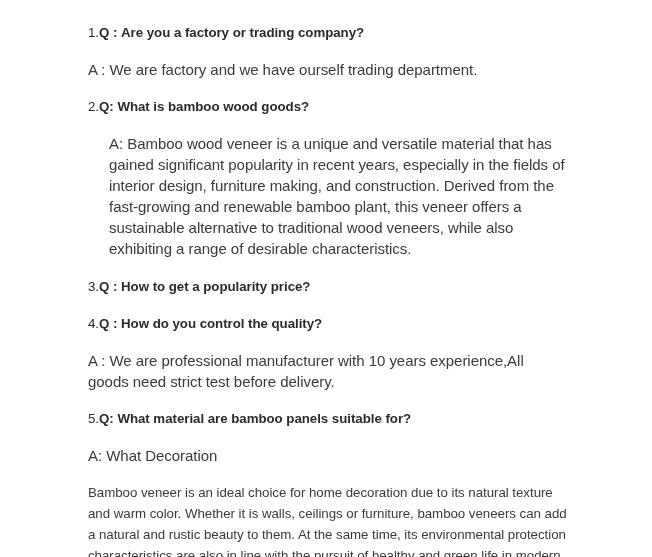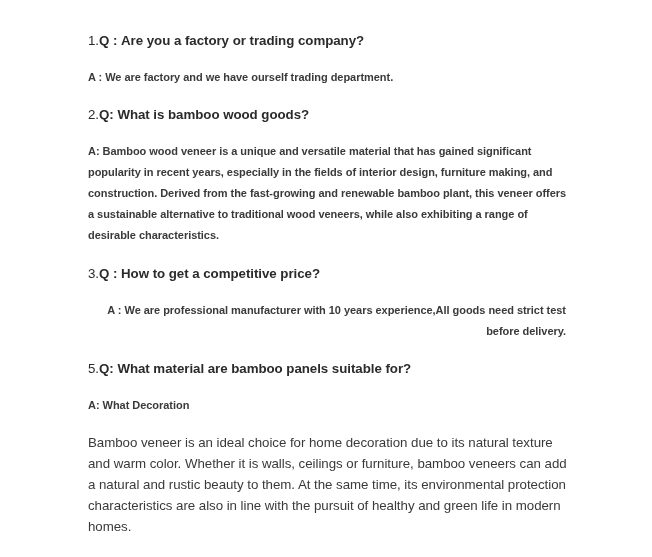--- a/index.html
+++ b/index.html
@@ -12,21 +12,21 @@
     height: 557px;
     font-family: "Liberation Sans", sans-serif;
     color: #333333;
     overflow: hidden;
   }
   .page {
     box-sizing: border-box;
     width: 652px;
     height: 557px;
     background: #ffffff;
-    padding: 30px 82px 0 88px;
+    padding: 22px 82px 0 88px;
   }
   .faq-list {
     display: block;
   }
   .faq-item {
     display: block;
   }
   .question {
     font-size: 13.3px;
     line-height: 21px;
@@ -38,33 +38,33 @@
   .q-num {
     font-weight: normal;
   }
   .q-label {
     font-weight: bold;
   }
   .q-text {
     font-weight: bold;
   }
   .answer {
-    font-size: 11px;
+    font-size: 15px;
     line-height: 21px;
     color: #3a3a3a;
-    font-weight: bold;
+    font-weight: normal;
     margin: 0 0 16px 0;
     text-align: left;
     letter-spacing: -0.04px;
   }
   .answer.short {
     white-space: nowrap;
   }
-  .answer.w1 { max-width: 484px; }
-  .answer.w2 { max-width: 478px; text-align: right; }
+  .answer.w1 { max-width: 484px; margin-left: 21px; }
+  .answer.w2 { max-width: 478px; }
   .answer.w3 { max-width: 470px; }
   .extra {
     font-size: 13.3px;
     line-height: 21px;
     color: #3a3a3a;
     font-weight: normal;
     margin: 0;
     max-width: 482px;
     letter-spacing: -0.04px;
   }
@@ -80,24 +80,25 @@
       <p class="question"><span class="q-num">1.</span><span class="q-label">Q :</span> <span class="q-text">Are you a factory or trading company?</span></p>
       <p class="answer short">A : We are factory and we have ourself trading department.</p>
     </div>
 
     <div class="faq-item">
       <p class="question"><span class="q-num">2.</span><span class="q-label">Q:</span> <span class="q-text">What is bamboo wood goods?</span></p>
       <p class="answer w1 gap-lg">A: Bamboo wood veneer is a unique and versatile material that has gained significant popularity in recent years, especially in the fields of interior design, furniture making, and construction. Derived from the fast-growing and renewable bamboo plant, this veneer offers a sustainable alternative to traditional wood veneers, while also exhibiting a range of desirable characteristics.</p>
     </div>
 
     <div class="faq-item">
-      <p class="question"><span class="q-num">3.</span><span class="q-label">Q :</span> <span class="q-text">How to get a competitive price?</span></p>
+      <p class="question"><span class="q-num">3.</span><span class="q-label">Q :</span> <span class="q-text">How to get a popularity price?</span></p>
     </div>
 
     <div class="faq-item">
+      <p class="question"><span class="q-num">4.</span><span class="q-label">Q :</span> <span class="q-text">How do you control the quality?</span></p>
       <p class="answer w2">A : We are professional manufacturer with 10 years experience,All goods need strict test before delivery.</p>
     </div>
 
     <div class="faq-item">
       <p class="question"><span class="q-num">5.</span><span class="q-label">Q:</span> <span class="q-text">What material are bamboo panels suitable for?</span></p>
       <p class="answer short">A: What Decoration</p>
       <p class="extra">Bamboo veneer is an ideal choice for home decoration due to its natural texture and warm color. Whether it is walls, ceilings or furniture, bamboo veneers can add a natural and rustic beauty to them. At the same time, its environmental protection characteristics are also in line with the pursuit of healthy and green life in modern homes.</p>
     </div>
 
   </div>

